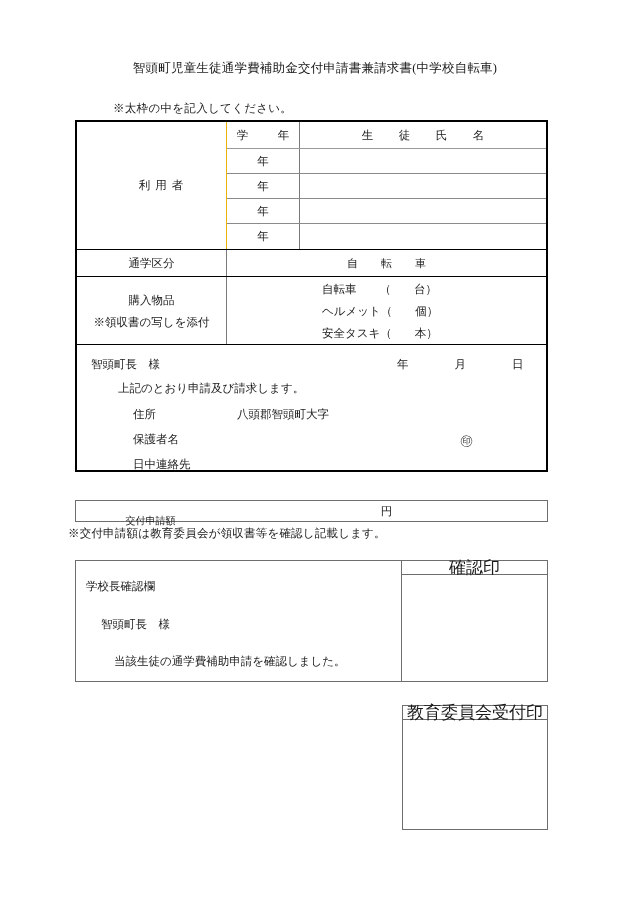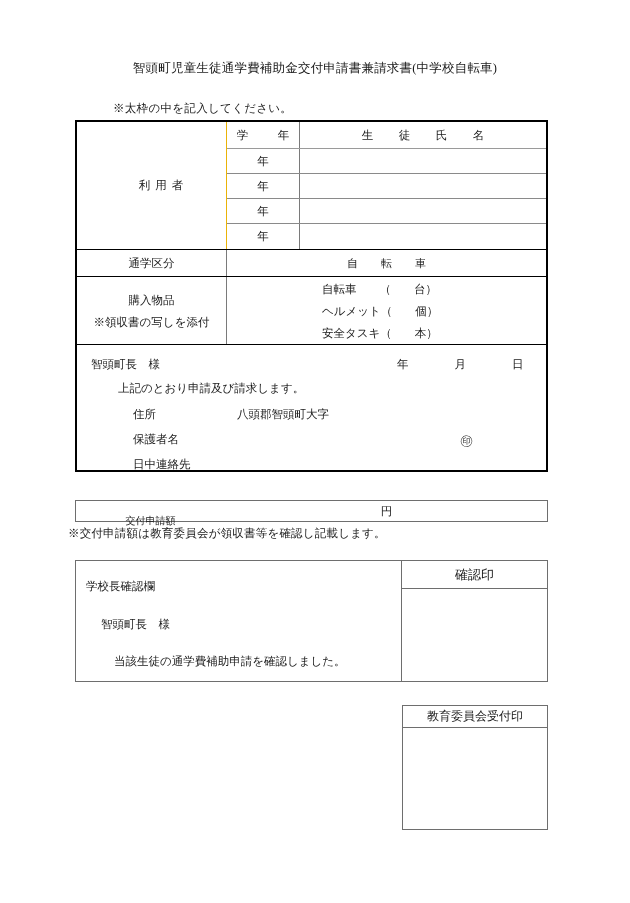--- a/index.html
+++ b/index.html
@@ -288,28 +288,28 @@
     top: 93px;
   }
   .school-right {
     width: 146px;
     flex: 0 0 146px;
     box-sizing: border-box;
     display: flex;
     flex-direction: column;
   }
   .sr-head {
-    height: 29px;
+    height: 15px;
     border: 1px solid #6e6e6e;
     border-left: none;
     box-sizing: border-box;
     display: flex;
     align-items: center;
     justify-content: center;
-    font-size: 13px;
+    font-size: 17px;
   }
   .sr-body {
     flex: 1 1 auto;
     border: 1px solid #6e6e6e;
     border-left: none;
     border-top: none;
     box-sizing: border-box;
   }
 
   
@@ -317,27 +317,27 @@
     position: absolute;
     left: 402px;
     top: 705px;
     width: 146px;
     height: 125px;
     display: flex;
     flex-direction: column;
     box-sizing: border-box;
   }
   .bb-head {
-    height: 23px;
-    border: 1px solid #6e6e6e;
-    box-sizing: border-box;
-    display: flex;
-    align-items: center;
-    justify-content: center;
-    font-size: 12px;
+    height: 15px;
+    border: 1px solid #6e6e6e;
+    box-sizing: border-box;
+    display: flex;
+    align-items: center;
+    justify-content: center;
+    font-size: 17px;
   }
   .bb-body {
     flex: 1 1 auto;
     border: 1px solid #6e6e6e;
     border-top: none;
     box-sizing: border-box;
   }
 </style>
 </head>
 <body>

